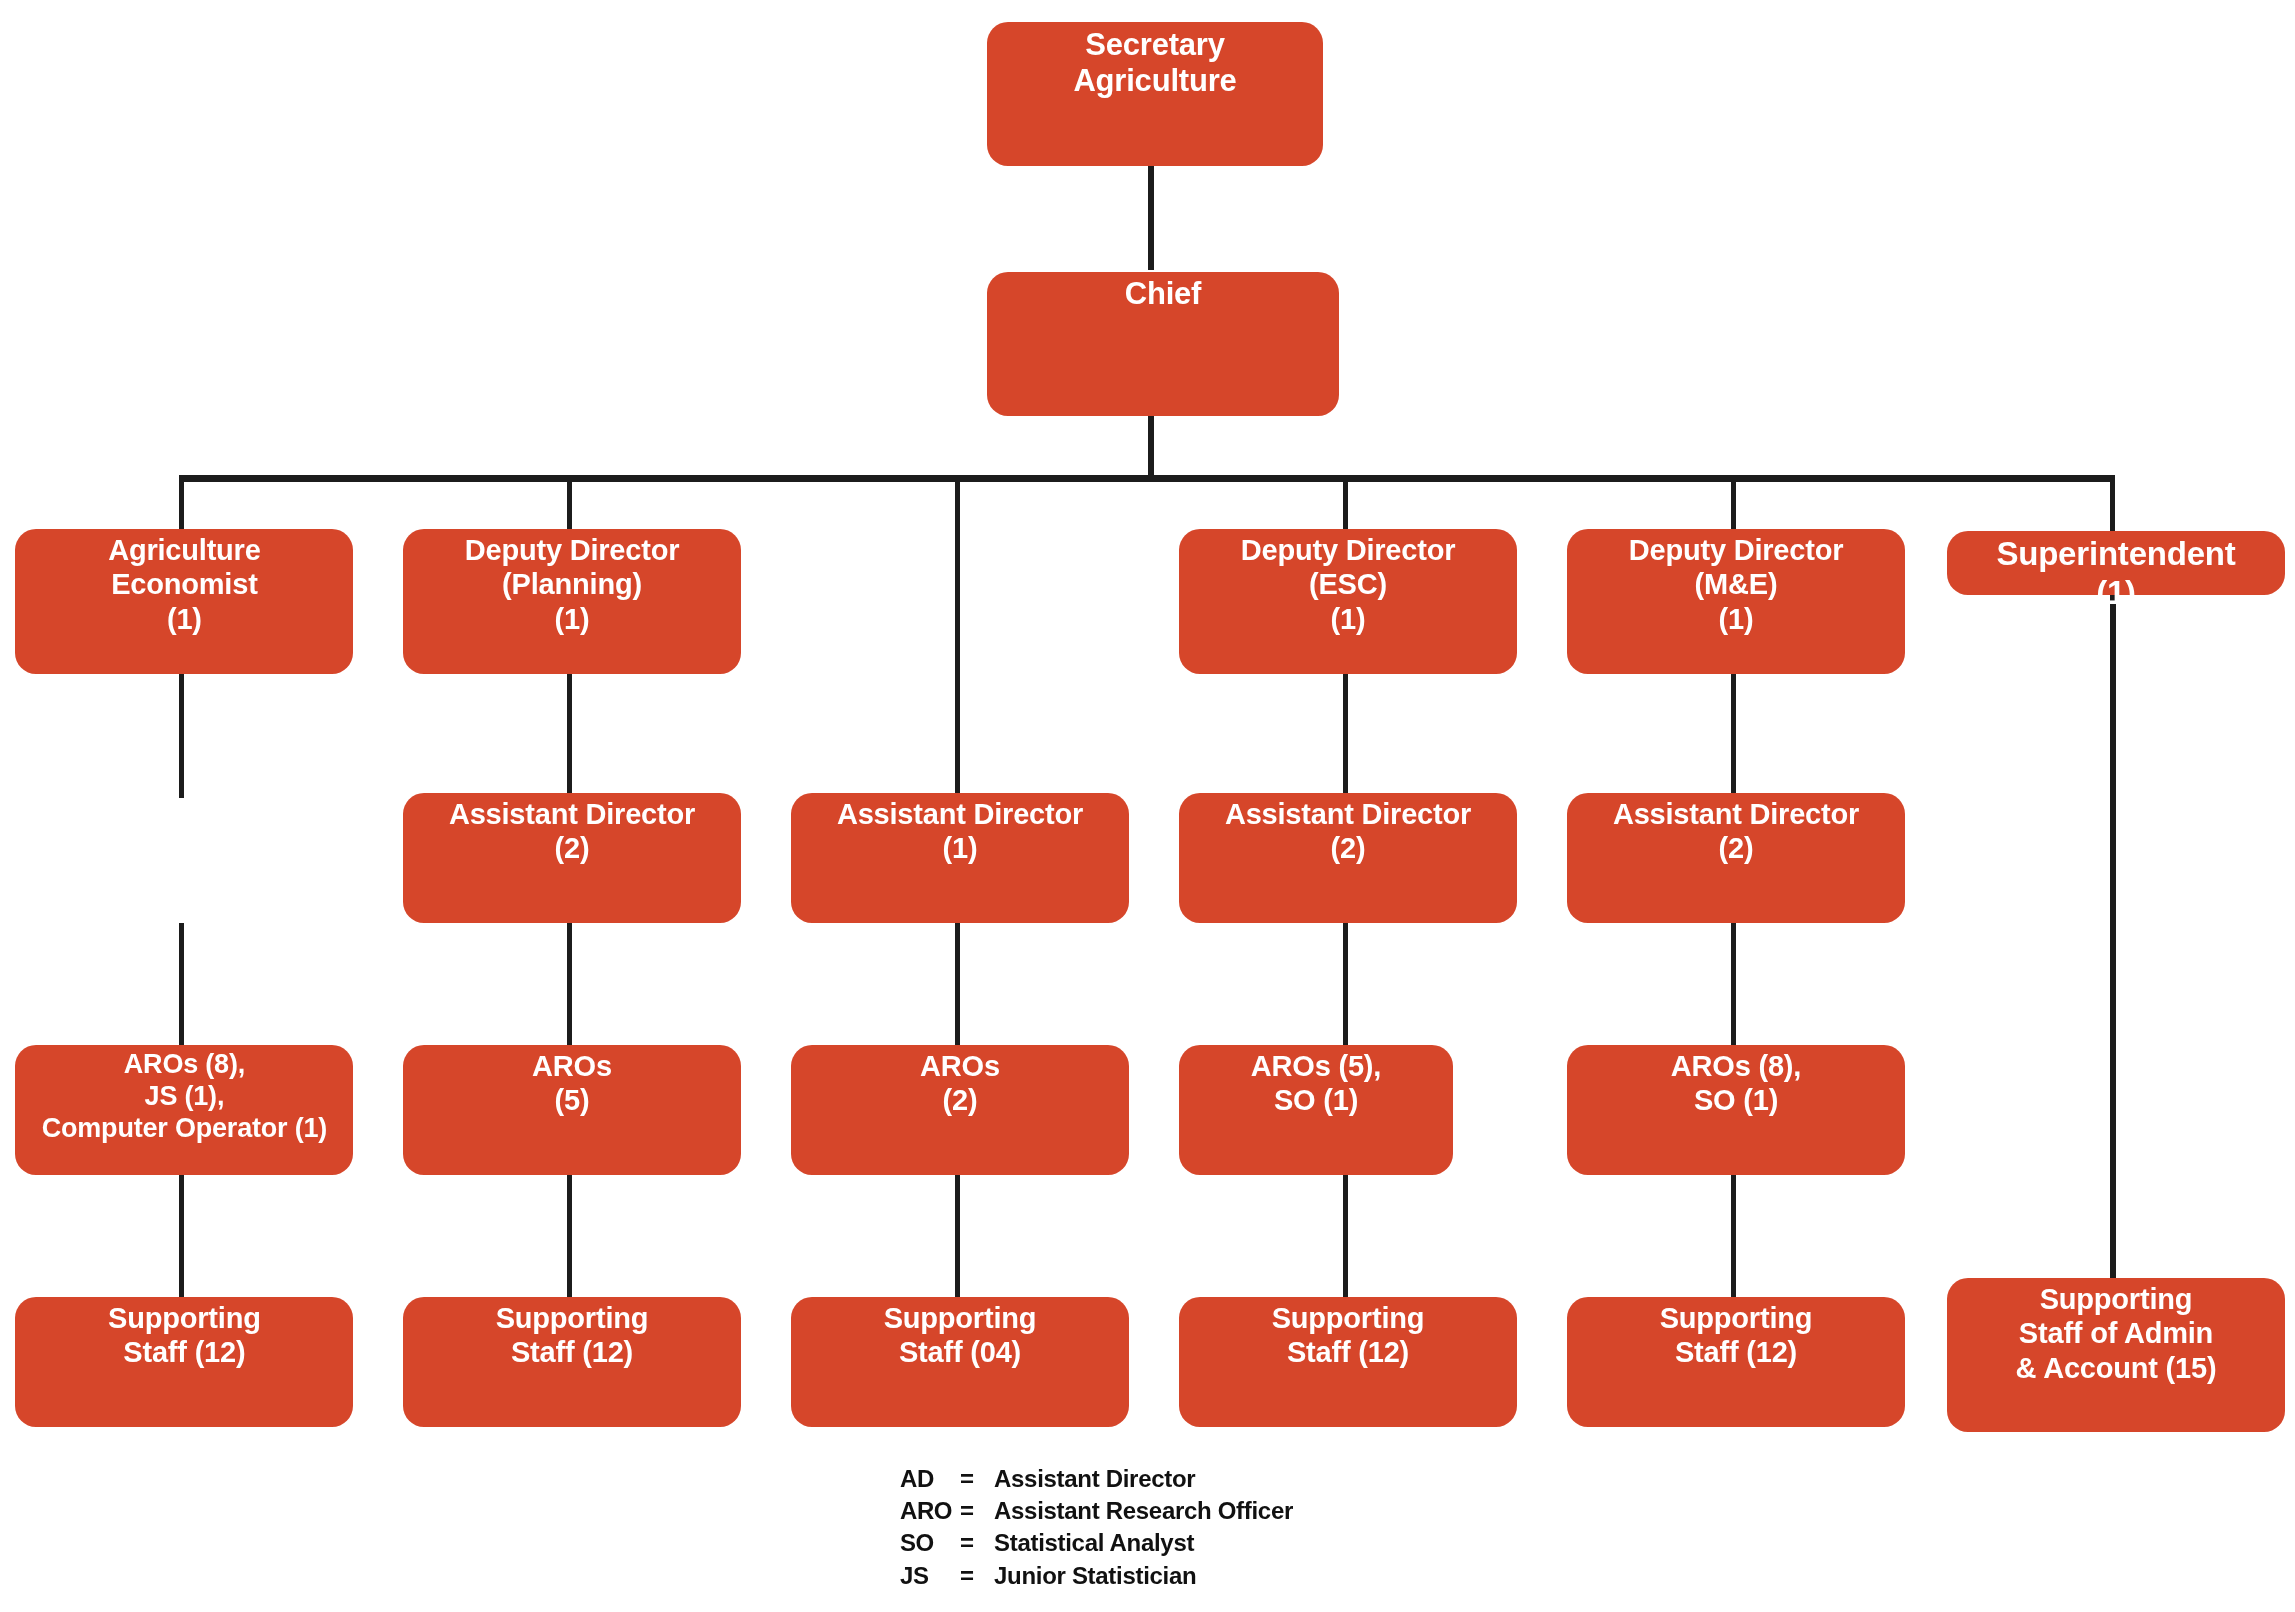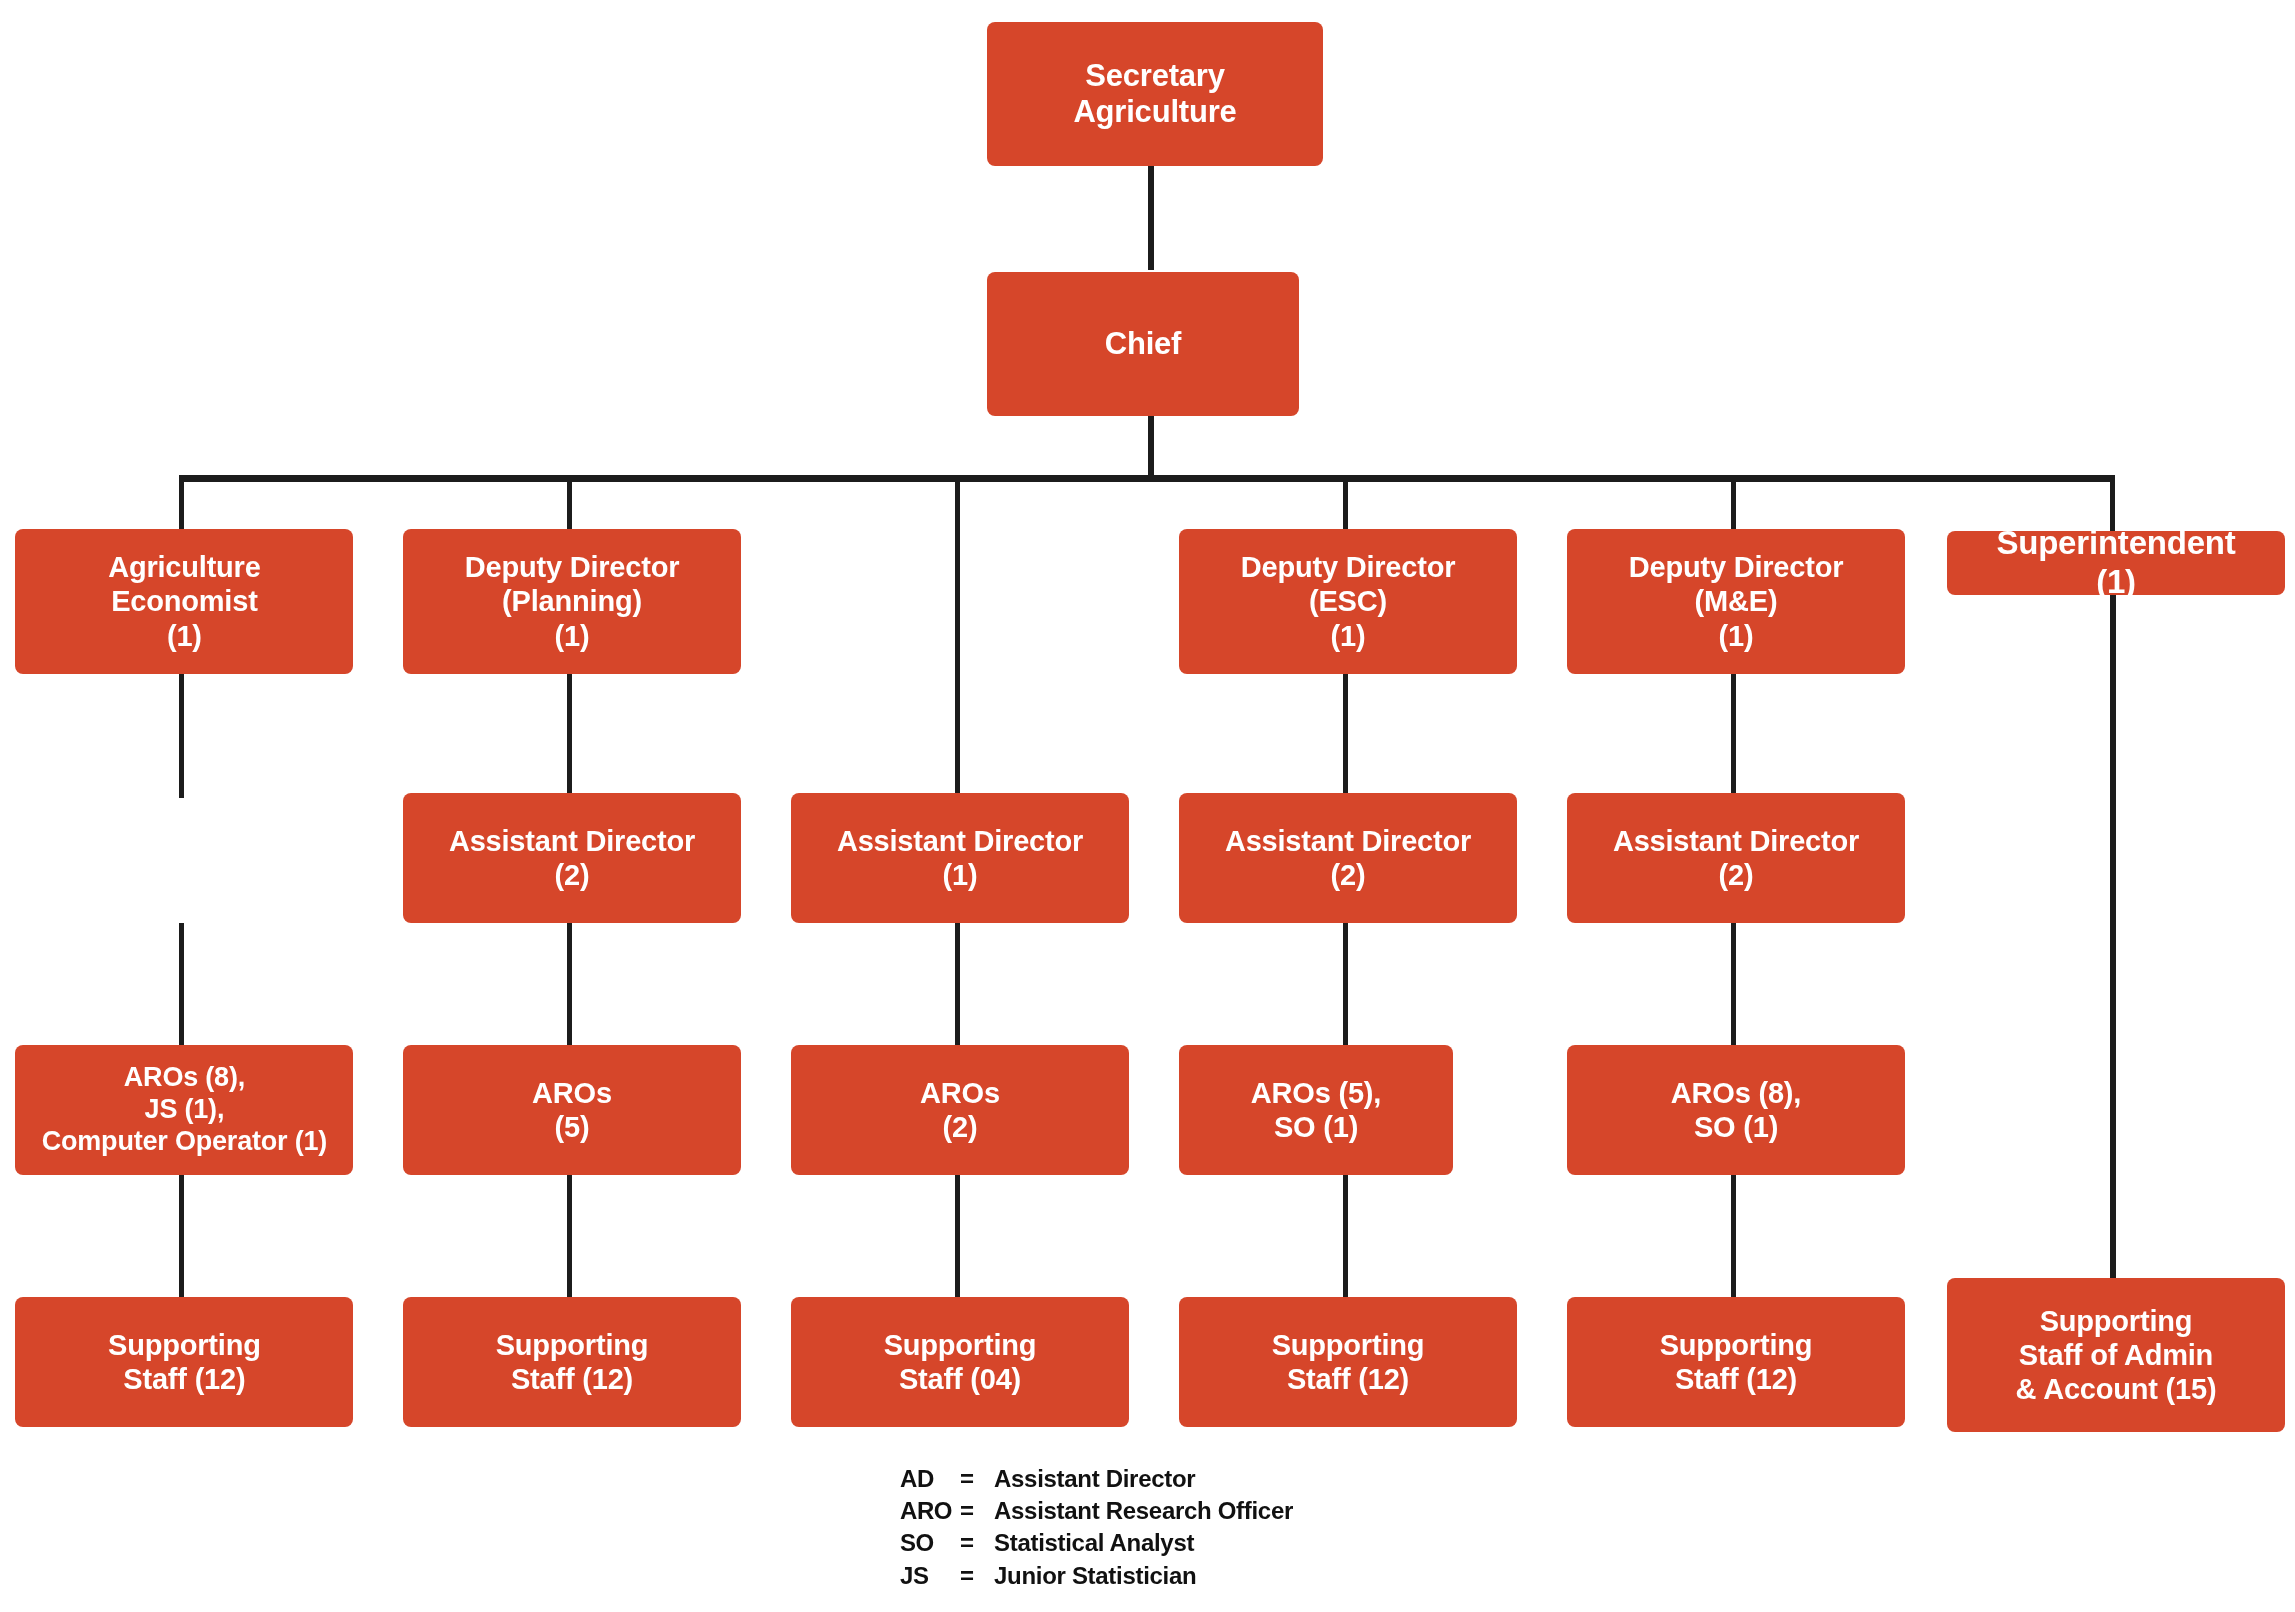--- a/index.html
+++ b/index.html
@@ -14,25 +14,25 @@
   #chart-root {
     position: relative;
     width: 2295px;
     height: 1612px;
     background: #ffffff;
     overflow: hidden;
   }
   .node {
     position: absolute;
     background: #D6462A;
-    border-radius: 8px;
+    border-radius: 21px;
     color: #ffffff;
     font-weight: bold;
     display: flex;
-    align-items: center;
+    align-items: flex-start;
     justify-content: center;
     text-align: center;
     line-height: 1.18;
     box-sizing: border-box;
     padding: 4.2px 7px;
     z-index: 3;
     white-space: pre-line;
     letter-spacing: -0.2px;
   }
   .node-label {
@@ -108,21 +108,21 @@
   <div class="connector" style="left:567px; top:1174px; width:4.9px; height:126px;"></div>
   <div class="connector" style="left:955px; top:1174px; width:4.9px; height:126px;"></div>
   <div class="connector" style="left:1343px; top:1174px; width:4.9px; height:126px;"></div>
   <div class="connector" style="left:1731px; top:1174px; width:4.9px; height:126px;"></div>
 
   <div class="node" style="left:987px; top:22.4px; width:336px; height:144px; font-size:31px;">
     <span class="node-label">Secretary
 Agriculture</span>
   </div>
 
-  <div class="node" style="left:987px; top:272px; width:312px; height:144px; font-size:31px;">
+  <div class="node" style="left:987px; top:272px; width:352px; height:144px; font-size:31px;">
     <span class="node-label">Chief</span>
   </div>
 
   <div class="node" style="left:15.4px; top:529px; width:338px; height:145px; font-size:29px;">
     <span class="node-label">Agriculture
 Economist
 (1)</span>
   </div>
 
   <div class="node" style="left:403px; top:529px; width:338px; height:145px; font-size:29px;">

